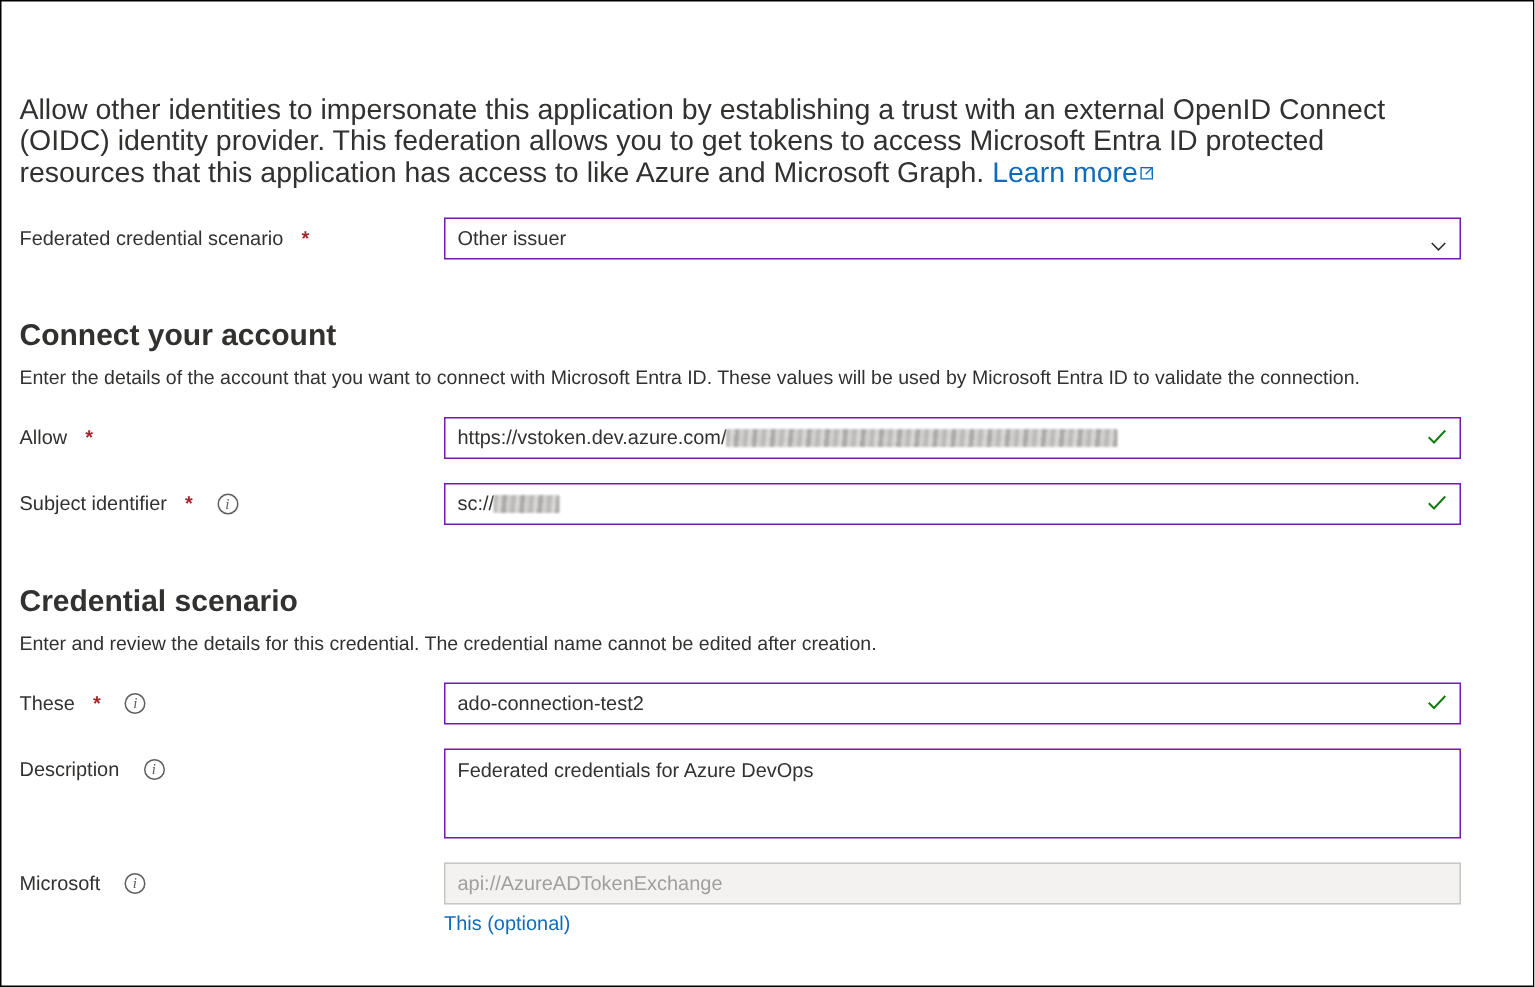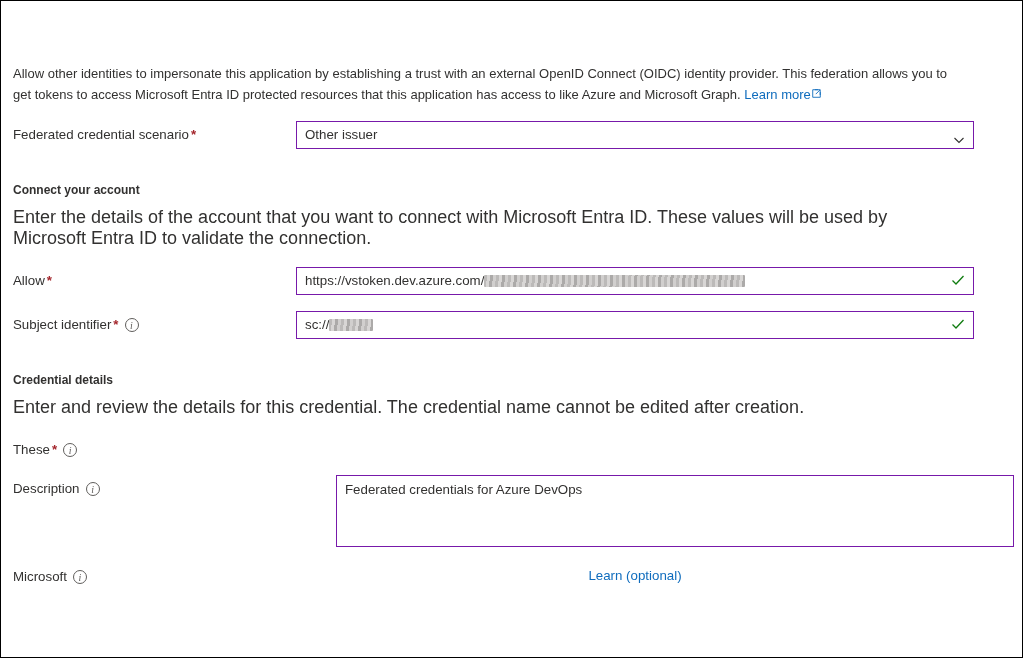--- a/index.html
+++ b/index.html
@@ -17,21 +17,21 @@
     box-sizing: border-box;
     border: 1px solid #000000;
     background: #ffffff;
     position: relative;
     overflow: hidden;
   }
   .inner {
     padding: 14px 24px 0 12px;
   }
   .intro {
-    font-size: 13px;
+    font-size: 19px;
     line-height: 21px;
     color: #323130;
     max-width: 940px;
     margin-top: 48px;
   }
   .link {
     color: #0f6cbd;
     text-decoration: none;
     cursor: pointer;
   }
@@ -52,21 +52,21 @@
   }
   .field-label {
     width: 283px;
     flex: 0 0 283px;
     font-size: 13.3px;
     line-height: 18px;
     color: #323130;
     padding-top: 5px;
     display: flex;
     align-items: center;
-    gap: 0;
+    gap: 10px;
   }
   .req {
     color: #a4262c;
     font-weight: 600;
     margin-left: 2px;
   }
   .info-icon {
     display: inline-block;
     width: 14px;
     height: 14px;
@@ -78,44 +78,42 @@
     color: #605e5c;
     font-family: "Liberation Serif", serif;
     font-style: italic;
     margin-left: 6px;
     cursor: pointer;
     box-sizing: border-box;
   }
   .control {
     width: 678px;
     position: relative;
-    text-align: center;
   }
   .ctl-box {
     box-sizing: border-box;
     width: 100%;
     height: 28px;
     border: 1px solid #8a2be2;
     border-color: #7719aa;
     background: #ffffff;
     font-family: "Liberation Sans", sans-serif;
     font-size: 13.3px;
     color: #323130;
     padding: 0 30px 0 8px;
     line-height: 26px;
     display: flex;
     align-items: center;
     outline: none;
   }
   .ctl-box.textarea {
-    height: 72px;
+    height: 60px;
     align-items: flex-start;
     padding-top: 5px;
     line-height: 18px;
-    margin-left: 40px;
   }
   .ctl-box.readonly {
     background: #f3f2f1;
     border: 1px solid #c8c6c4;
     color: #a19f9d;
   }
   .combo {
     justify-content: space-between;
     padding-right: 8px;
     cursor: pointer;
@@ -146,28 +144,28 @@
       #a8a6a5 6px, #a8a6a5 9px,
       #cfcdcc 9px, #cfcdcc 12px
     );
     filter: blur(0.7px);
     opacity: 0.95;
   }
   .mask-long { width: 261px; }
   .mask-short { width: 44px; }
 
   h3.section {
-    font-size: 12px;
+    font-size: 20px;
     font-weight: 600;
     color: #323130;
-    margin: 30px 0 0 0;
+    margin: 40px 0 0 0;
     line-height: 22px;
   }
   .section-desc {
-    font-size: 18px;
+    font-size: 13px;
     line-height: 21px;
     color: #323130;
     margin-top: 6px;
     max-width: 940px;
   }
   .edit-link {
     margin-top: 5px;
     font-size: 13.3px;
     color: #0f6cbd;
     display: inline-block;
@@ -239,28 +237,38 @@
             <span class="masked mask-short"></span>
         </div>
         <span class="check">
           <svg viewBox="0 0 14 14" width="14" height="14">
               <path d="M1.5,7.5 L5,11 L12.5,3" fill="none" stroke="#107c10" stroke-width="1.3"></path>
             </svg>
         </span>
       </div>
     </div>
 
-    <h3 class="section">Credential details</h3>
+    <h3 class="section">Credential scenario</h3>
     <p class="section-desc">Enter and review the details for this credential. The credential name cannot be edited after creation.</p>
 
     <div class="field-row">
       <div class="field-label">
         <span>These</span>
           <span class="req">*</span>
         <span class="info-icon">i</span>
+      </div>
+      <div class="control">
+        <div class="ctl-box">
+          <span>ado-connection-test2</span>
+        </div>
+        <span class="check">
+          <svg viewBox="0 0 14 14" width="14" height="14">
+              <path d="M1.5,7.5 L5,11 L12.5,3" fill="none" stroke="#107c10" stroke-width="1.3"></path>
+            </svg>
+        </span>
       </div>
     </div>
 
     <div class="field-row">
       <div class="field-label">
         <span>Description</span>
         <span class="info-icon">i</span>
       </div>
       <div class="control">
         <div class="ctl-box textarea">
@@ -268,18 +276,21 @@
         </div>
       </div>
     </div>
 
     <div class="field-row">
       <div class="field-label">
         <span>Microsoft</span>
         <span class="info-icon">i</span>
       </div>
       <div class="control">
-        <a class="edit-link">Learn (optional)</a>
+        <div class="ctl-box readonly">
+          <span>api://AzureADTokenExchange</span>
+        </div>
+        <a class="edit-link">This (optional)</a>
       </div>
     </div>
 
   </div>
 </div>
 
 </body></html>

